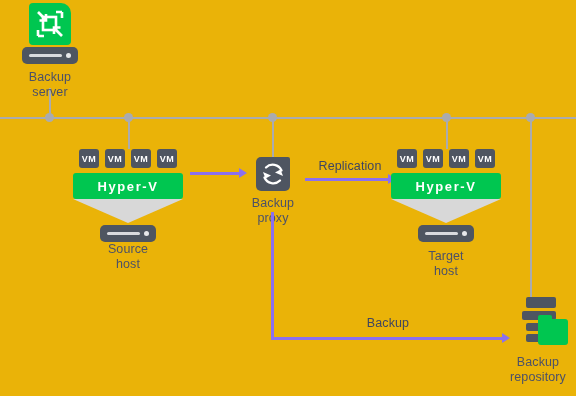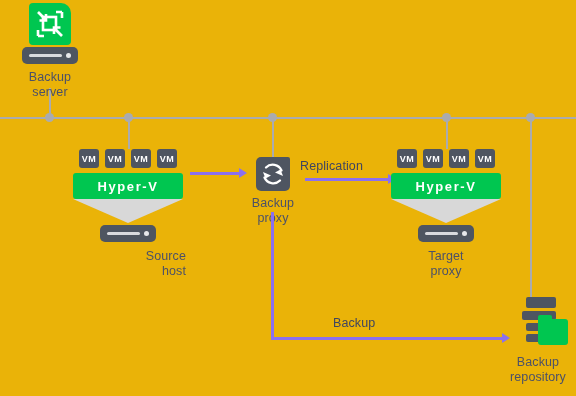--- a/index.html
+++ b/index.html
@@ -26,20 +26,21 @@
     line-height: 15px;
     text-align: center;
     font-family: "Liberation Sans", sans-serif;
     white-space: pre-line;
     letter-spacing: 0.1px;
   }
   .flow-label {
     color: #3f4560;
     font-size: 12.5px;
     line-height: 15px;
+    text-align: center;
     font-family: "Liberation Sans", sans-serif;
     letter-spacing: 0.1px;
   }
 
   
   .bus {
     background: #aaabaf;
     height: 2px;
   }
   .bus-dot {
@@ -212,21 +213,21 @@
       <div class="vm">VM</div>
       <div class="vm">VM</div>
       <div class="vm">VM</div>
     </div>
     <div class="hv" style="margin:5px auto 0;">Hyper-V</div>
     <div class="funnel" style="margin:0 auto;"></div>
     <div class="host" style="margin:2px auto 0;">
       <div class="slot"></div>
       <div class="led"></div>
     </div>
-    <div class="label" style="margin-top:7px;text-align:right;">Source
+    <div class="label" style="">Source
 host</div>
   </div>
 
   <div class="abs" style="left:190px; top:168px; width:58px; height:12px;">
     <div class="arrow-line" style="left:0px; top:4px; width:50px; height:3px;"></div>
     <div class="arrow-head right" style="left:49px; top:0px;"></div>
   </div>
 
   <div class="abs" style="left:243px; top:157px; width:60px;">
     <div class="proxy-tile" style="margin:0 auto;">
@@ -254,21 +255,21 @@
       <div class="vm">VM</div>
       <div class="vm">VM</div>
     </div>
     <div class="hv" style="margin:5px auto 0;">Hyper-V</div>
     <div class="funnel" style="margin:0 auto;"></div>
     <div class="host" style="margin:2px auto 0;">
       <div class="slot"></div>
       <div class="led"></div>
     </div>
     <div class="label" style="margin-top:7px;">Target
-proxy</div>
+host</div>
   </div>
 
   <div class="abs arrow-line" style="left:271px; top:212px; width:3px; height:128px;"></div>
   <div class="abs arrow-line" style="left:271px; top:337px; width:232px; height:3px;"></div>
   <div class="abs arrow-head right" style="left:502px; top:333px;"></div>
   <div class="abs flow-label" style="left:333px; top:316px; width:110px;">Backup</div>
 
   <div class="abs" style="left:500px; top:297px; width:76px;">
     <div style="position:relative; width:56px; height:52px; margin:0 auto;">
       <div class="repo-bar" style="left:16px; top:0px; width:30px; height:11px;"></div>

